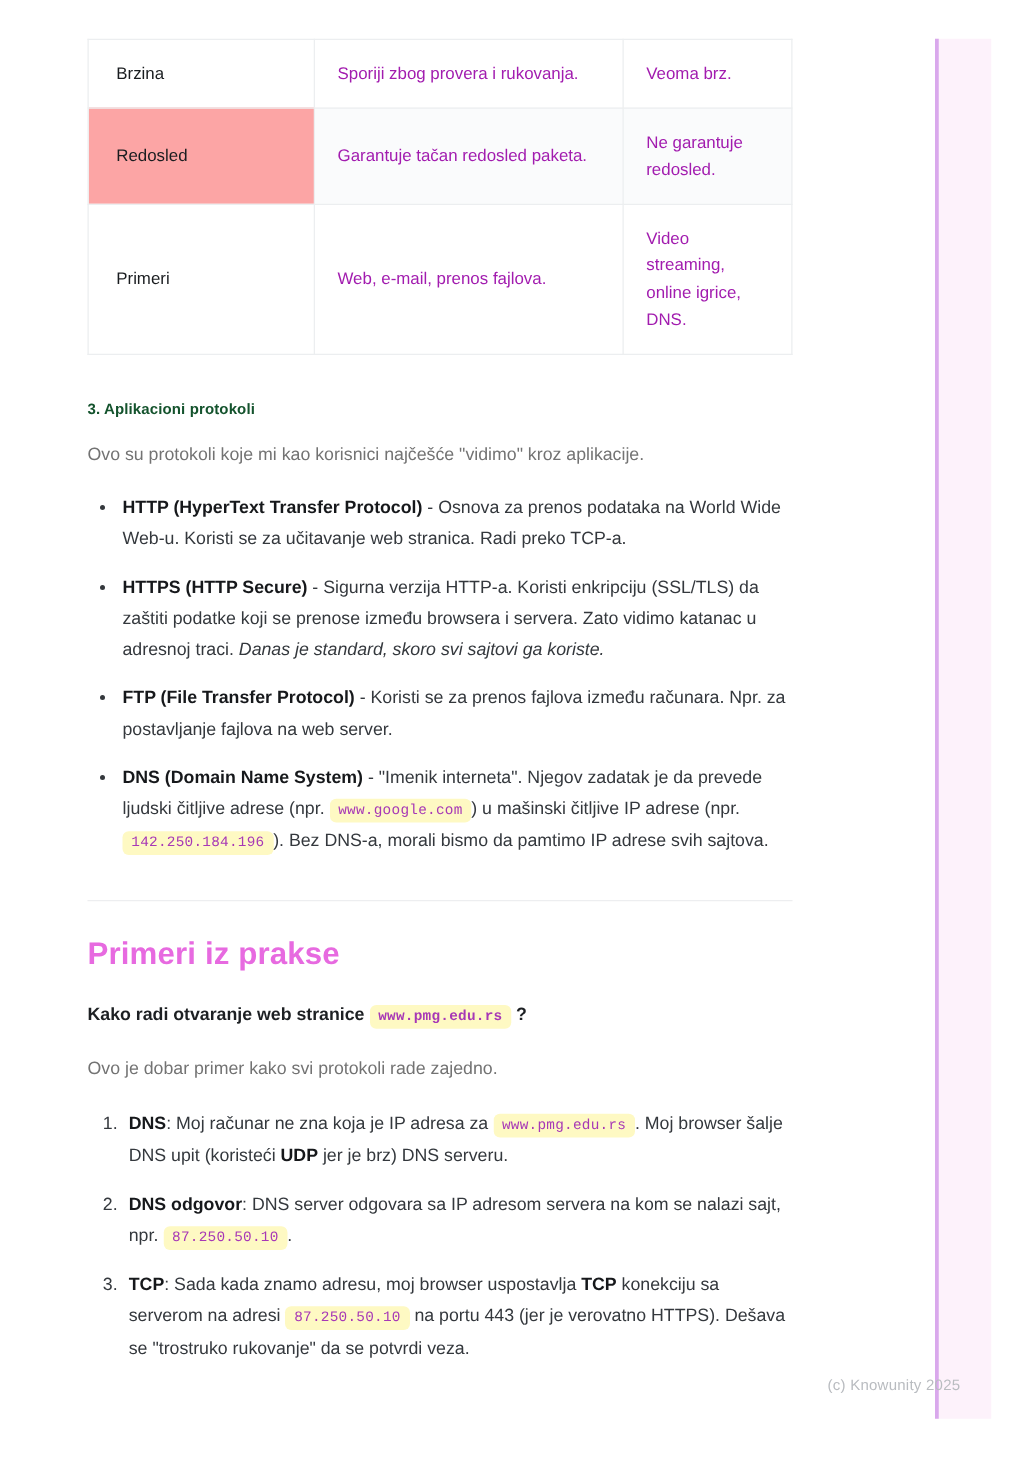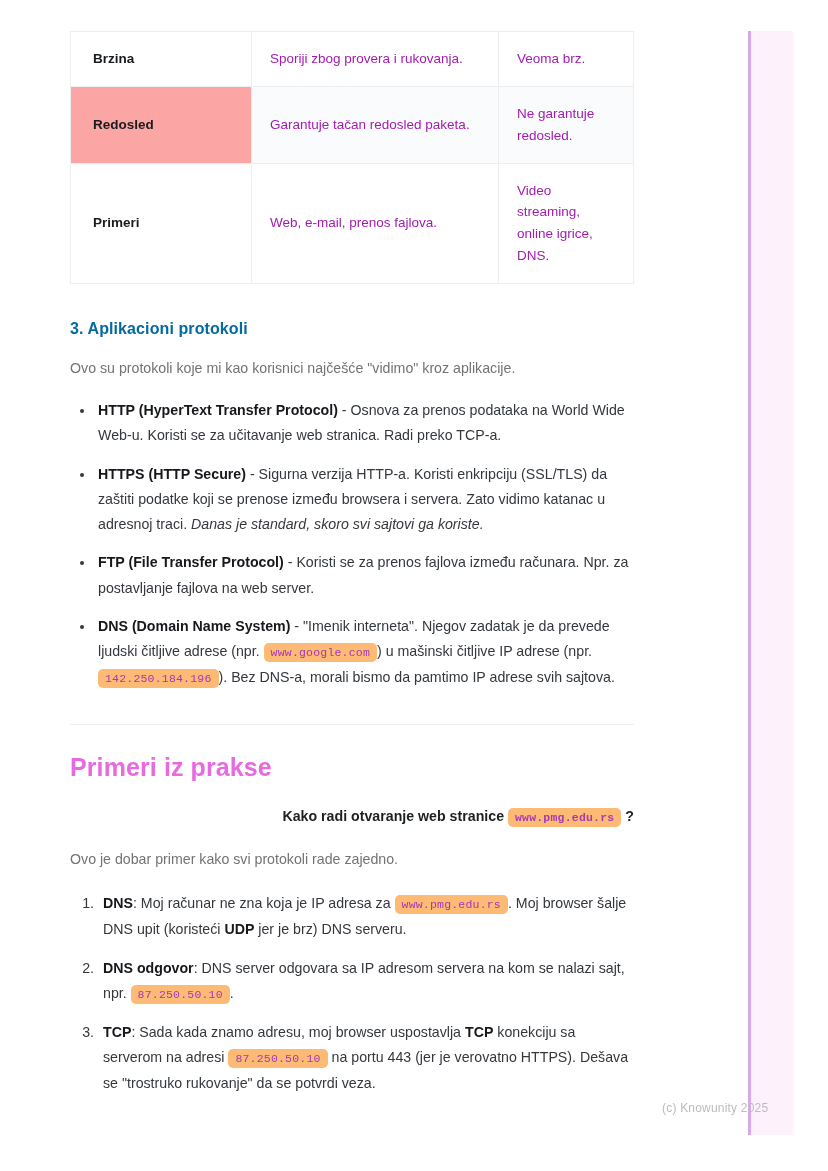--- a/index.html
+++ b/index.html
@@ -45,33 +45,33 @@
     font-size: 13.5px;
   }
   table.compare td {
     border: 1px solid #eceef0;
     vertical-align: middle;
     padding: 16px 18px;
     line-height: 1.62;
     color: #a21caf;
   }
   table.compare td.lbl {
-    font-weight: bold;
+    font-weight: normal;
     color: #191c1f;
     width: 140px;
     padding-left: 22px;
   }
   table.compare td.mid { width: 210px; }
   table.compare tr.alt td { background: #fafbfc; }
   table.compare tr.alt td.lbl { background: #fca5a5; }
 
   
   h2.sec {
-    color: #0369a1;
-    font-size: 16px;
+    color: #14532d;
+    font-size: 12px;
     font-weight: bold;
     margin: 36px 0 0 0;
     letter-spacing: .1px;
   }
   h2.big {
     color: #e76ae0;
     font-size: 25px;
     font-weight: bold;
     margin: 28px 0 0 0;
     letter-spacing: .1px;
@@ -82,21 +82,20 @@
     line-height: 1.62;
     margin: 19px 0 0 0;
     color: #737373;
   }
   p.subhead {
     font-size: 14.2px;
     line-height: 1.8;
     margin: 22px 0 0 0;
     color: #1d2023;
     font-weight: bold;
-    text-align: right;
   }
   p.subhead .reg { font-weight: bold; }
 
   
   ul.bullets {
     margin: 18px 0 0 0;
     padding-left: 25px;
     list-style: disc;
   }
   ul.bullets > li {
@@ -121,21 +120,21 @@
     padding-left: 5px;
   }
 
   b, strong { color: #16181b; font-weight: bold; }
   i, em { font-style: italic; color: #34383d; }
 
   
   code.chip {
     font-family: "Liberation Mono", monospace;
     font-size: 11.5px;
-    background: #fdba74;
+    background: #fef9c3;
     color: #a738b6;
     border-radius: 5px;
     padding: 3px 7px;
     white-space: nowrap;
     letter-spacing: .2px;
   }
 
   hr.div {
     border: none;
     border-top: 1px solid #edeef0;

